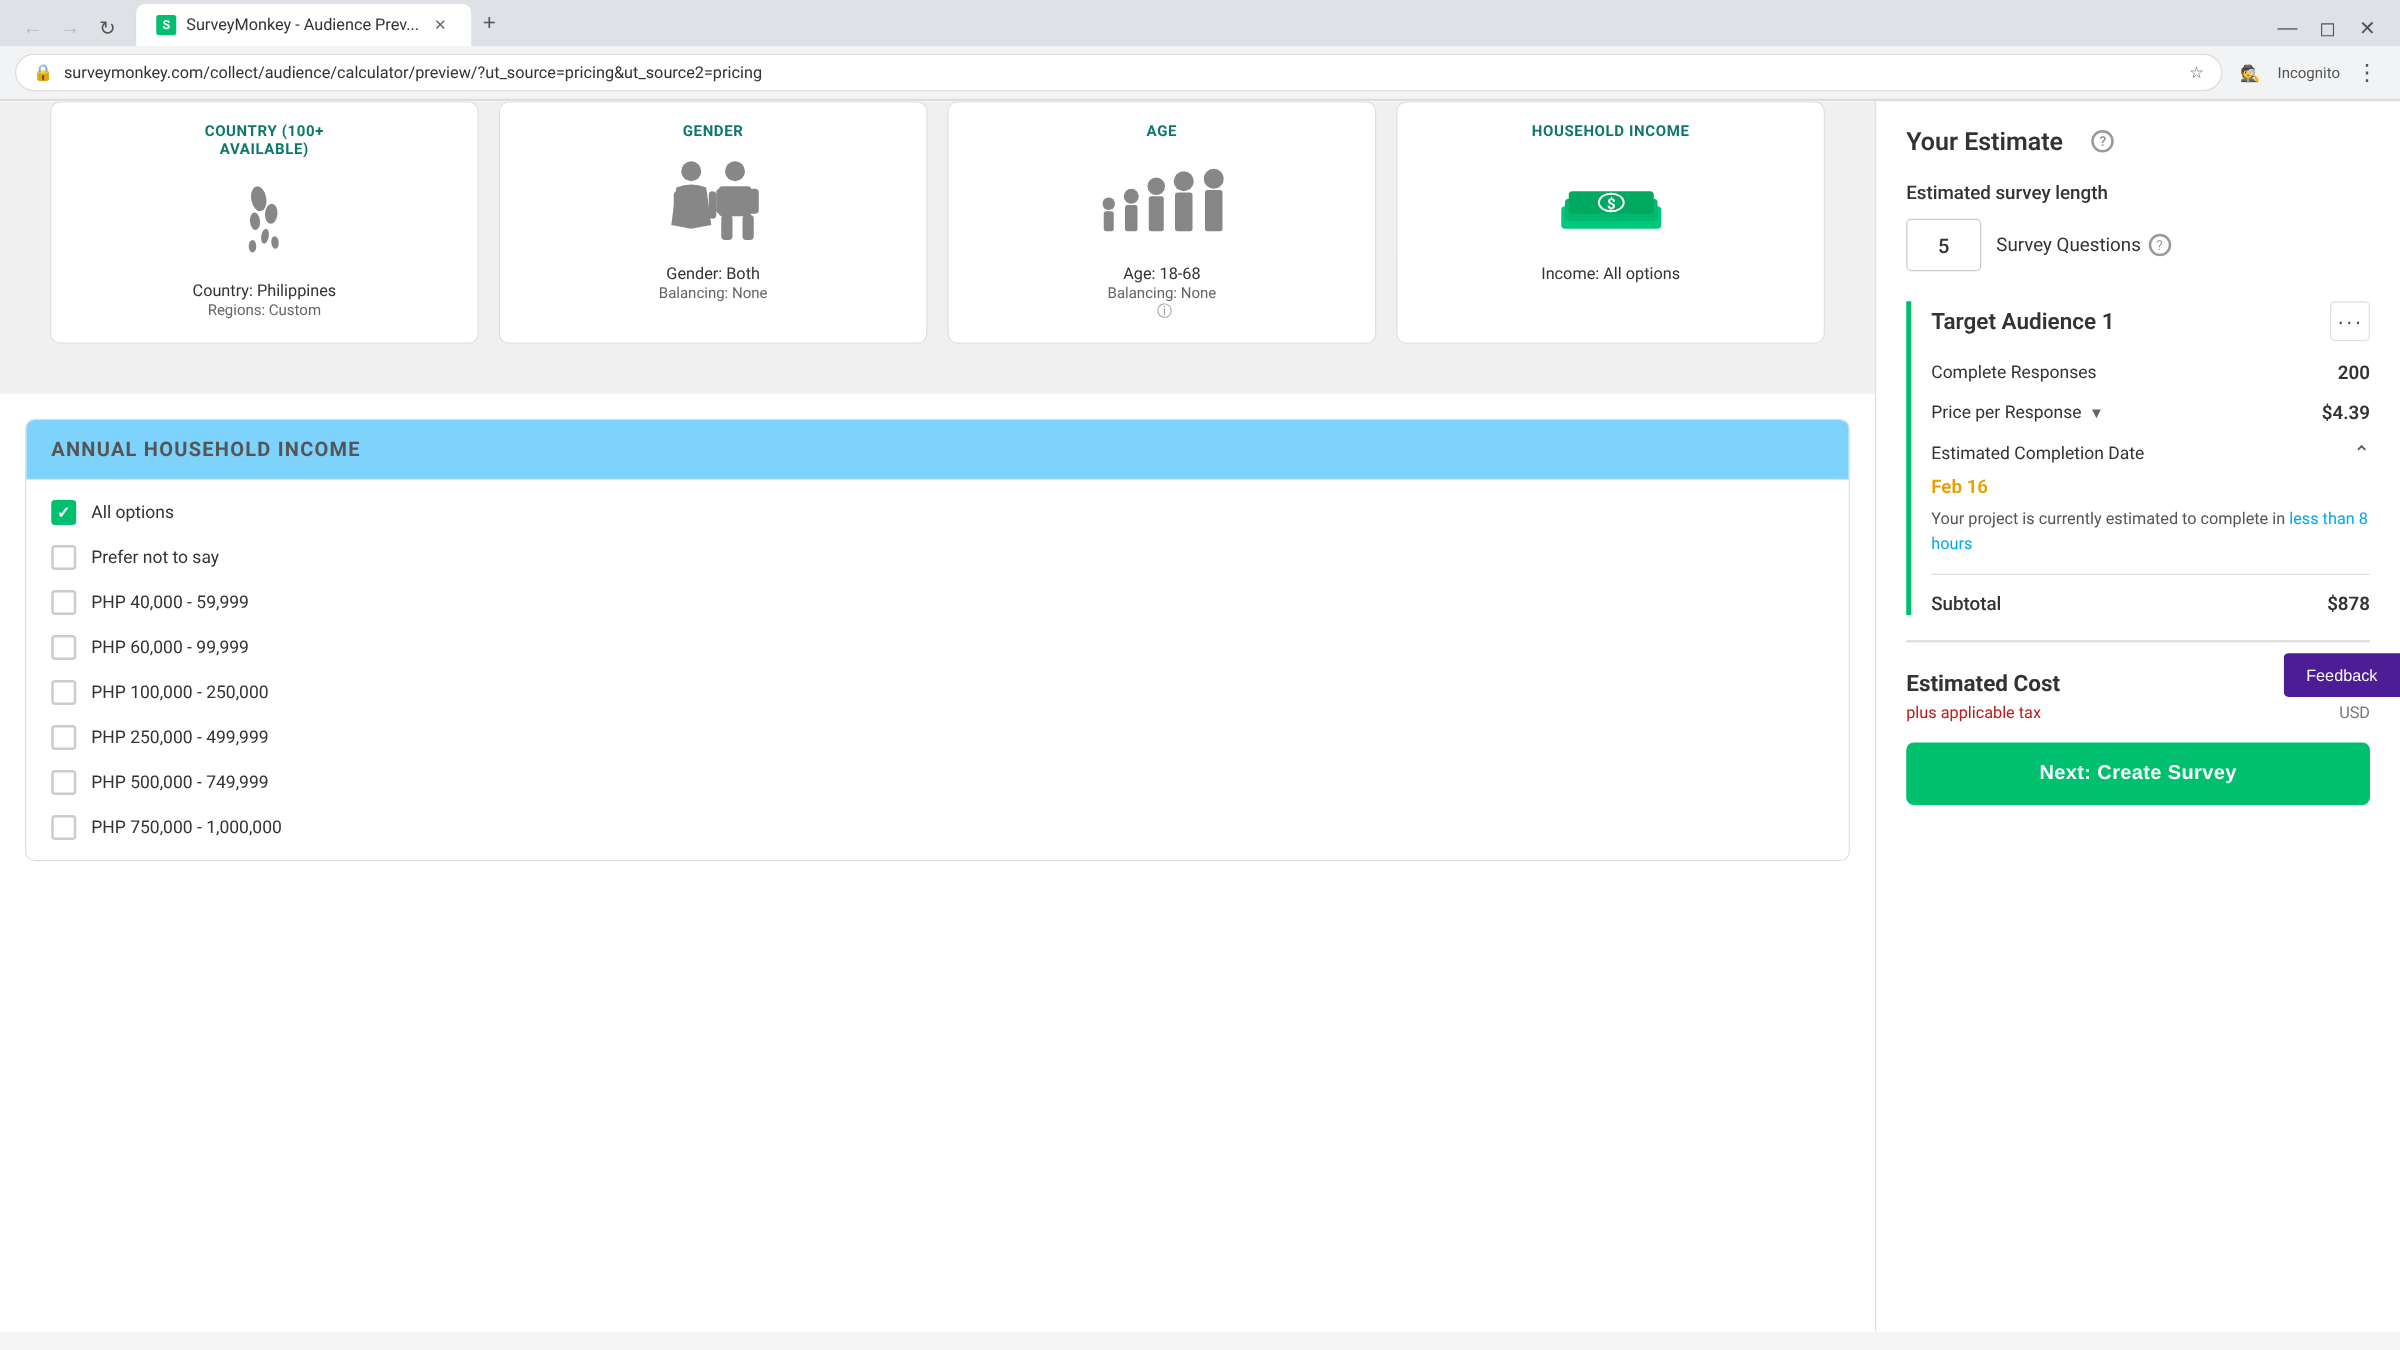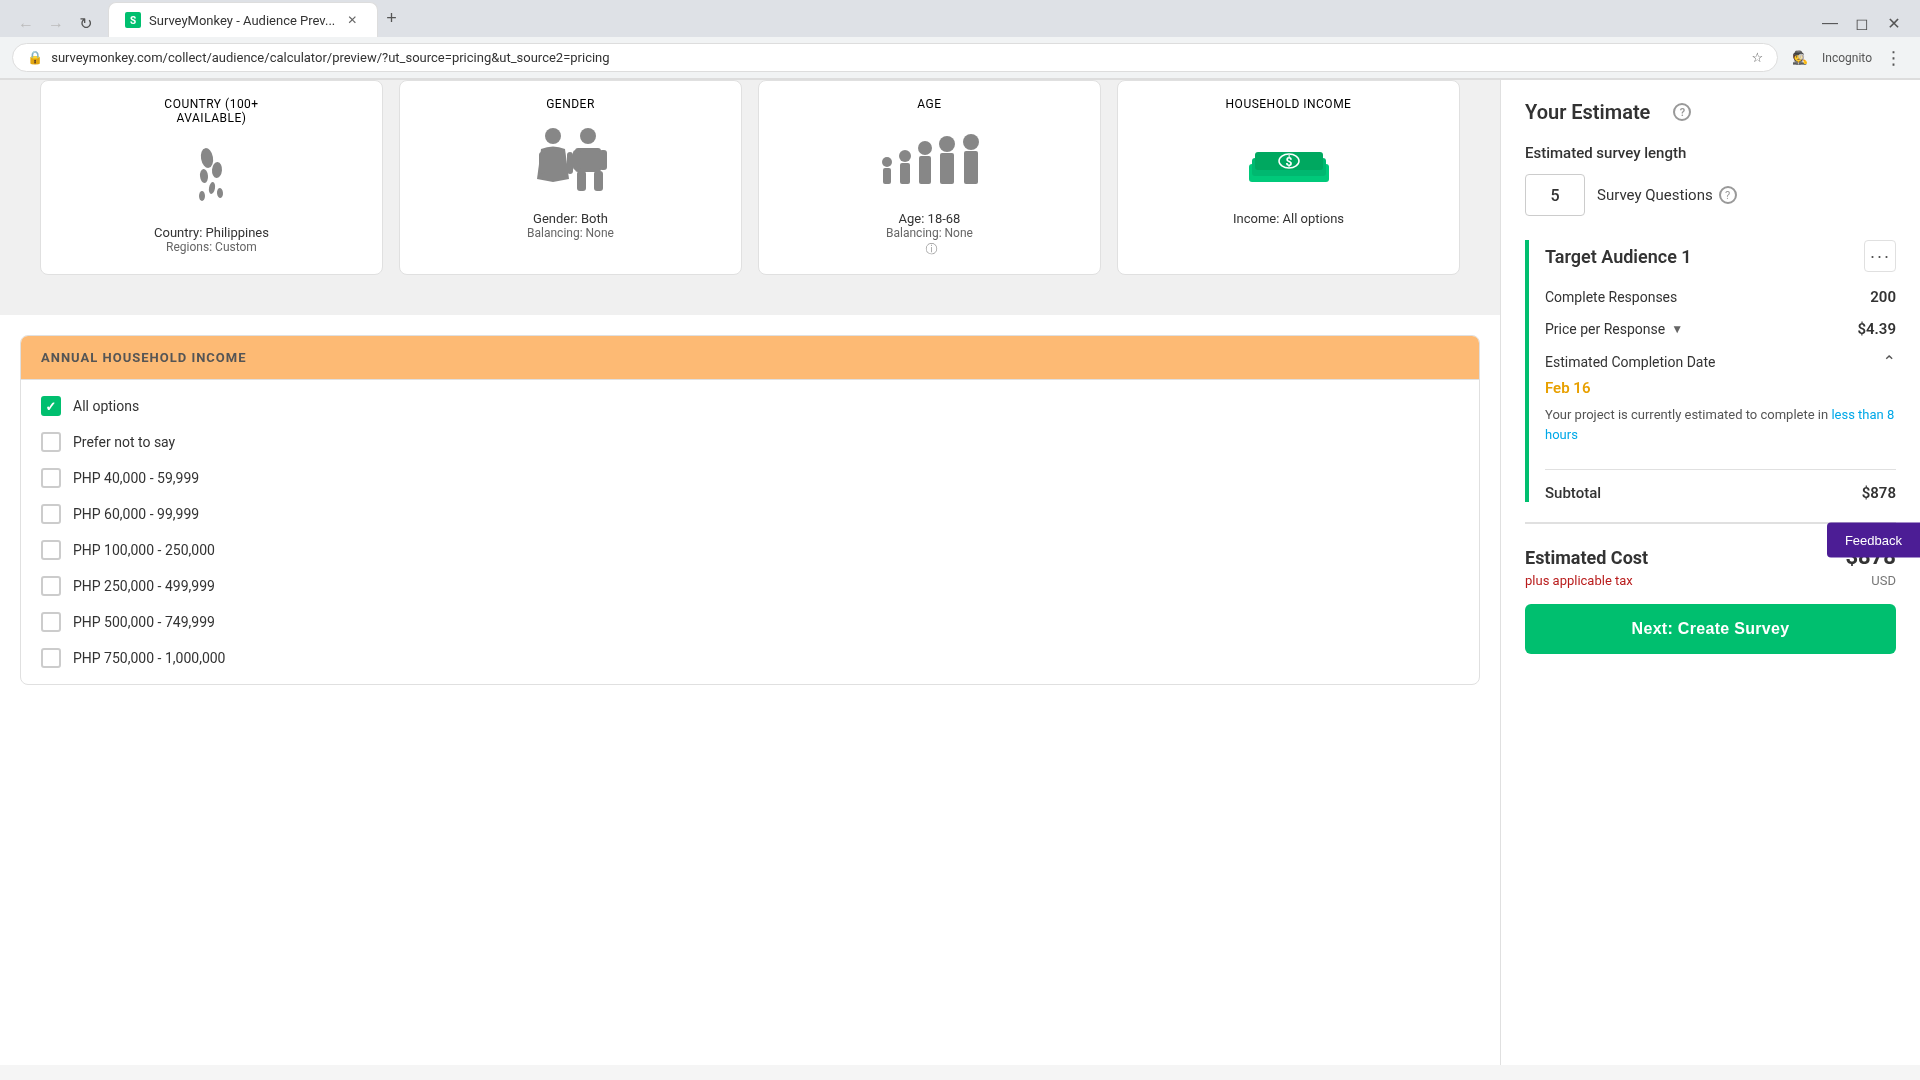--- a/index.html
+++ b/index.html
@@ -122,22 +122,22 @@
     }
     .filter-card .card-icon {
       height: 80px;
       display: flex;
       align-items: center;
       justify-content: center;
       margin-bottom: 12px;
     }
     .filter-card .card-label {
       font-size: 12px;
-      color: #000000;
-      font-weight: 400;
+      color: #0f766e;
+      font-weight: 700;
       text-transform: uppercase;
       letter-spacing: 0.5px;
       margin-bottom: 8px;
     }
     .filter-card .card-value {
       font-size: 13px;
       color: #333;
     }
     .filter-card .card-secondary {
       font-size: 12px;
@@ -146,22 +146,22 @@
 
     
     .income-section {
       margin: 20px;
       border: 1px solid #e0e0e0;
       border-radius: 8px;
       overflow: hidden;
     }
     .income-header {
       padding: 14px 20px;
-      background: #fdba74;
-      font-size: 13px;
+      background: #7dd3fc;
+      font-size: 16px;
       font-weight: 700;
       letter-spacing: 1px;
       text-transform: uppercase;
       color: #555;
       border-bottom: 1px solid #e0e0e0;
     }
     .income-options {
       padding: 16px 20px;
       display: flex;
       flex-direction: column;
@@ -314,21 +314,21 @@
       color: #666;
       cursor: pointer;
     }
     .chevron-up {
       font-size: 16px;
       color: #555;
       cursor: pointer;
     }
 
     .completion-date-section {
-      margin-bottom: 25px;
+      margin-bottom: 14px;
     }
     .completion-date-header {
       display: flex;
       justify-content: space-between;
       align-items: center;
       margin-bottom: 8px;
     }
     .date-highlight {
       color: #e8a000;
       font-weight: 600;

